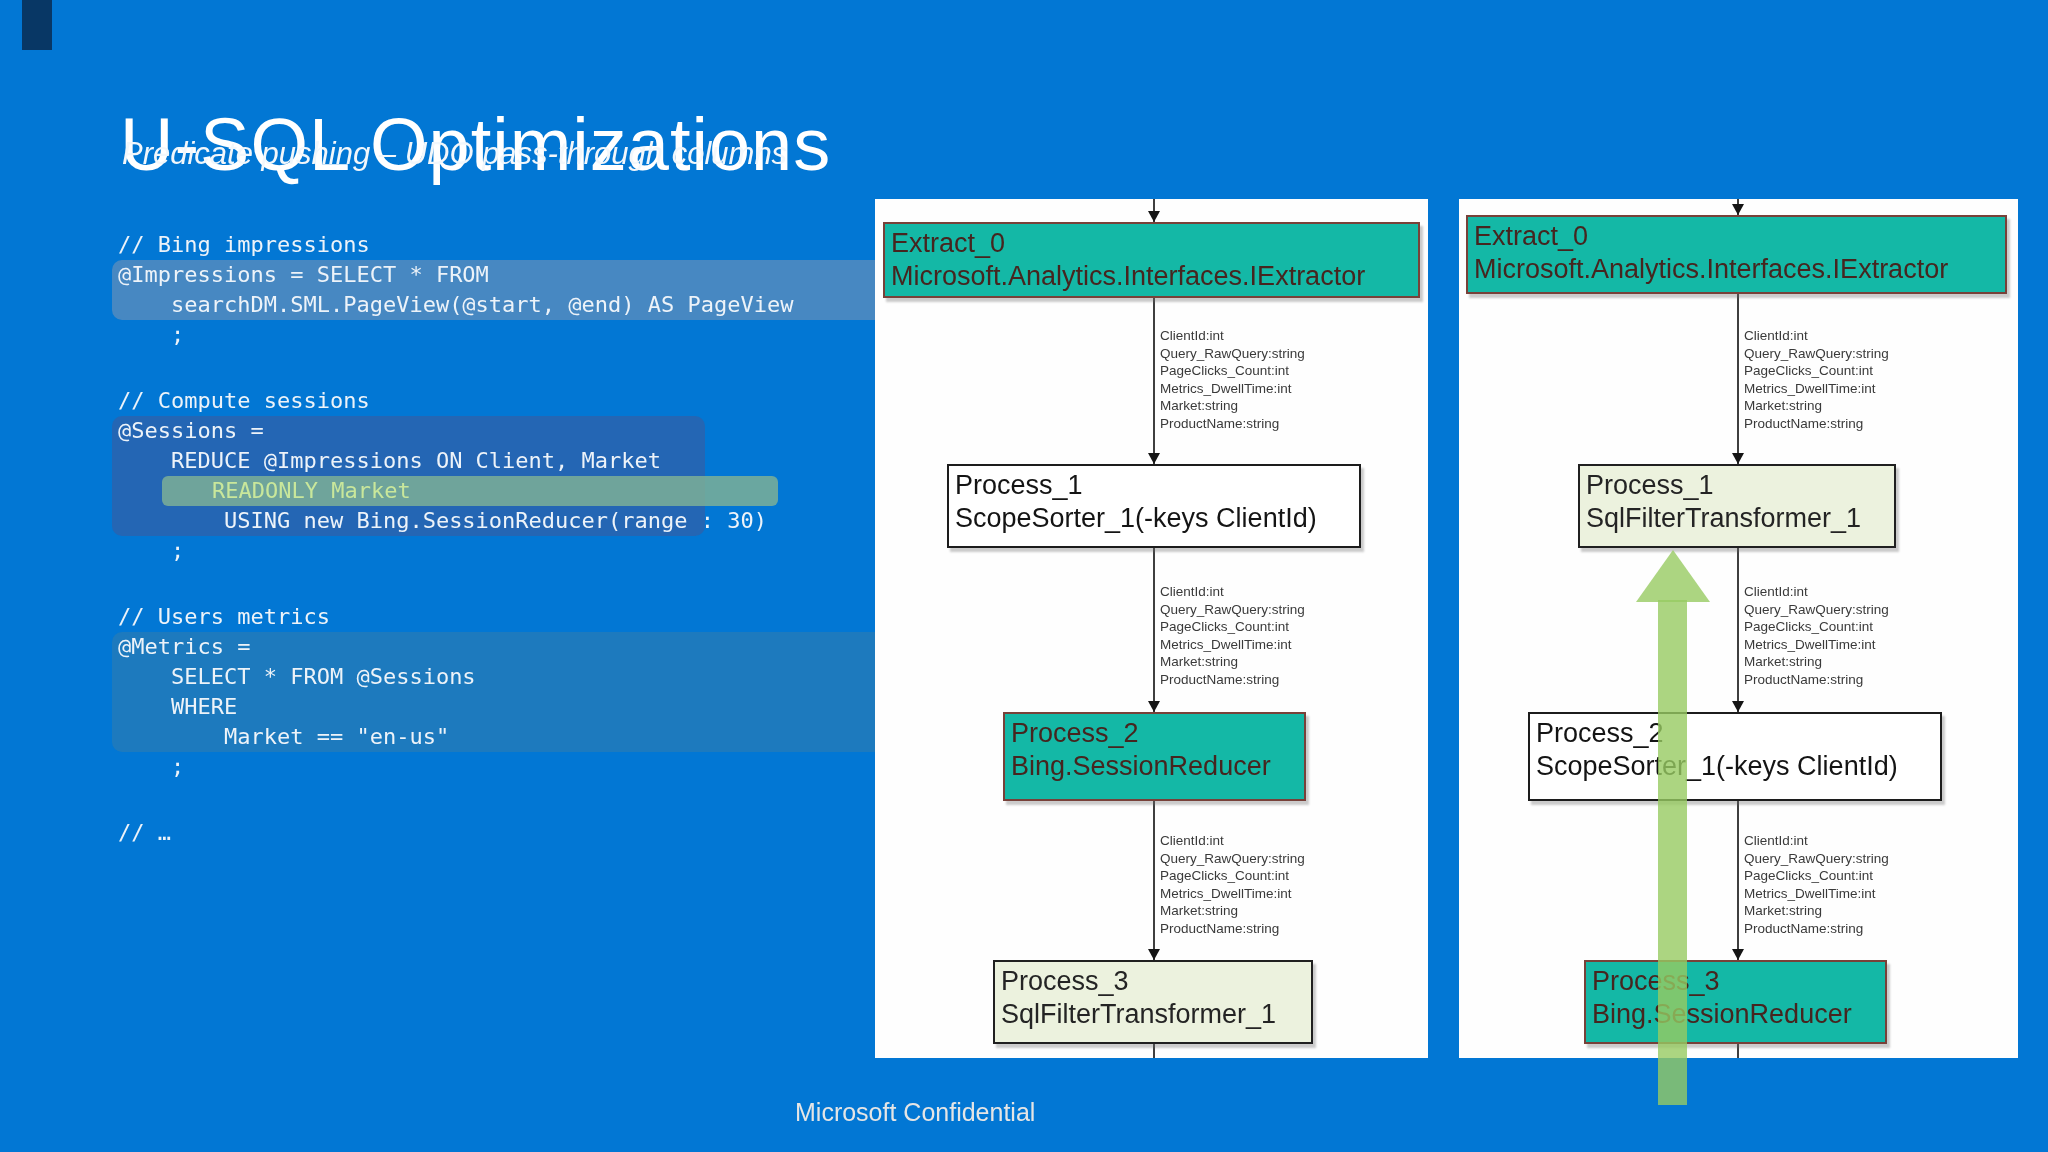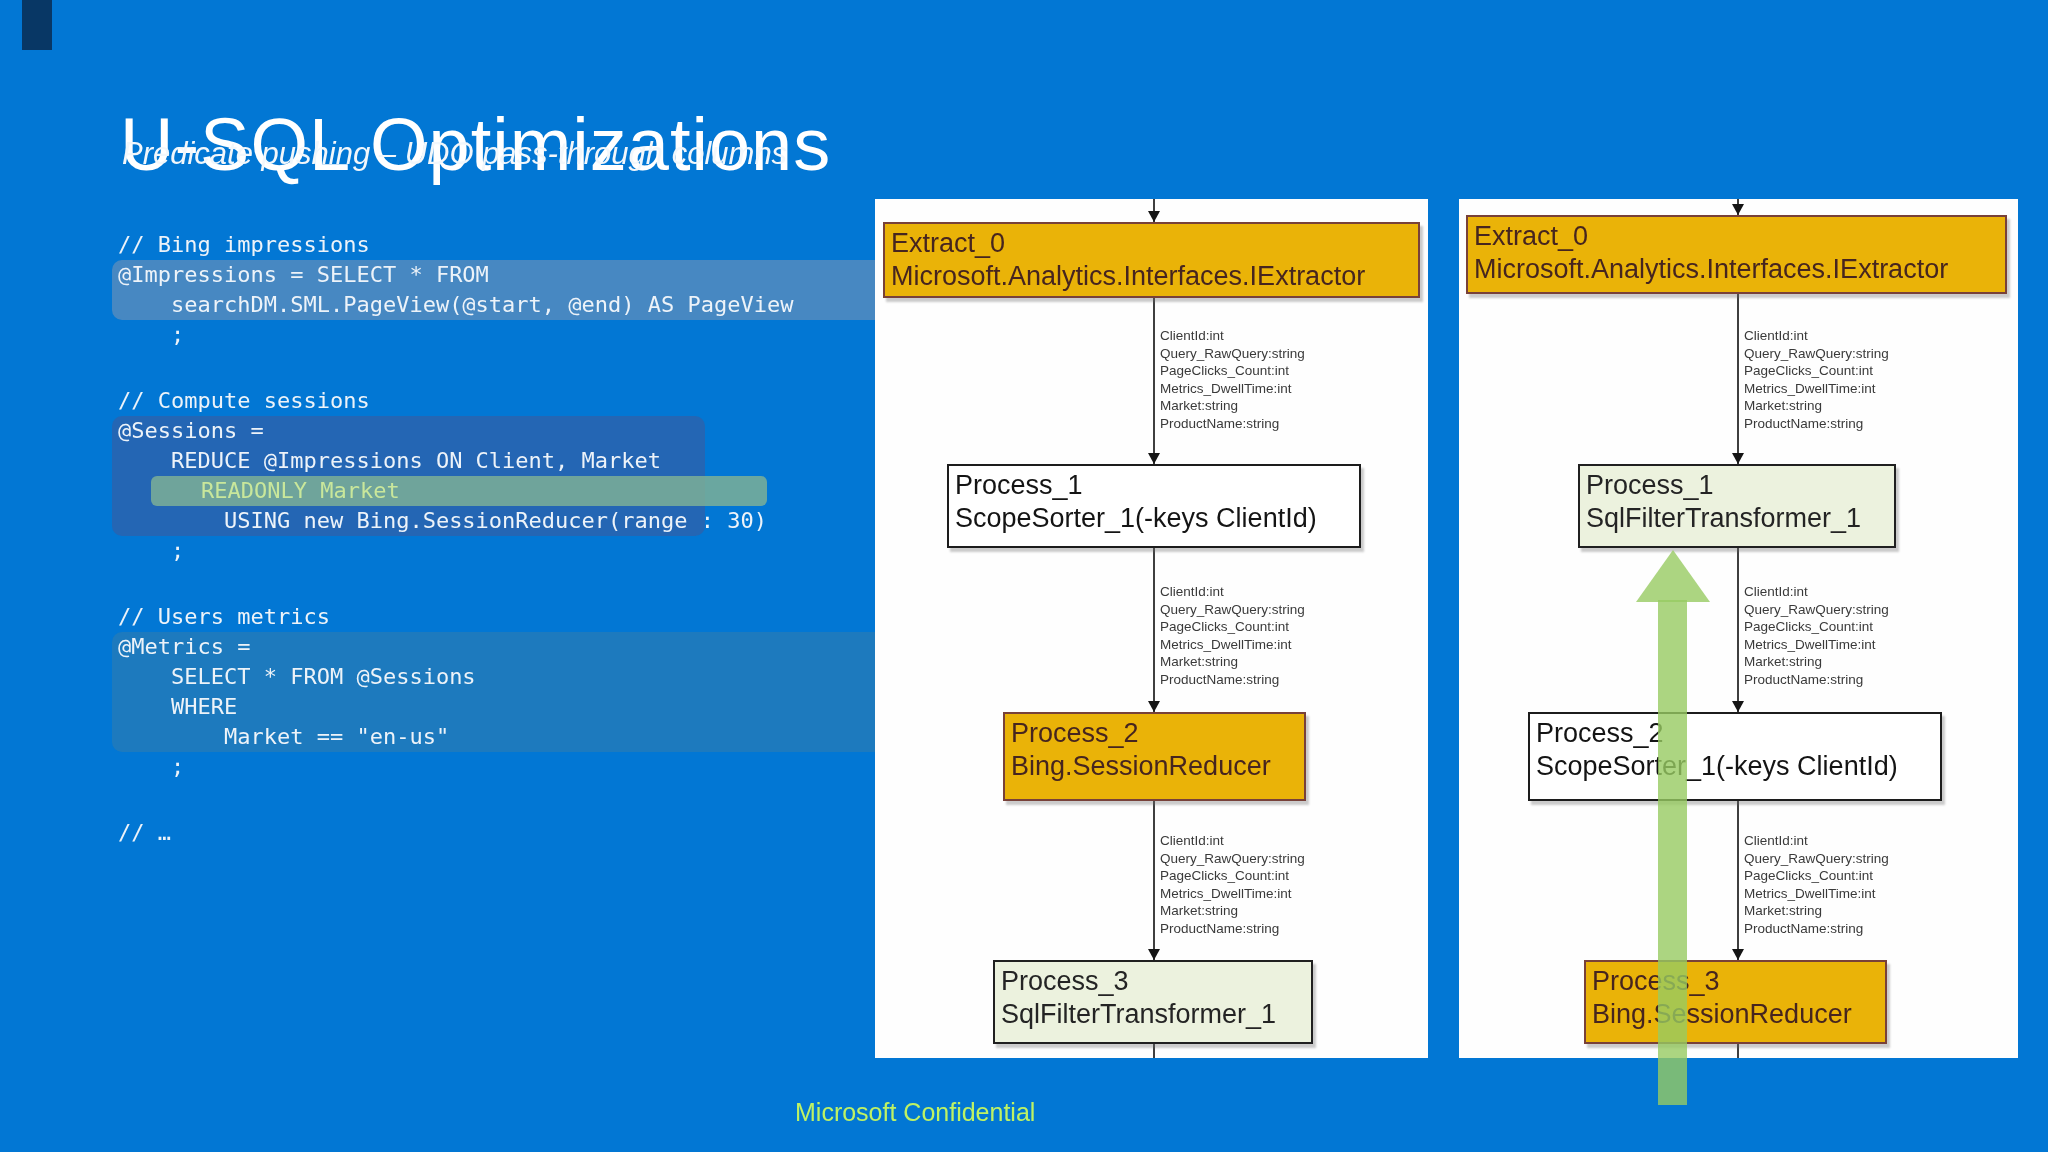--- a/index.html
+++ b/index.html
@@ -24,36 +24,36 @@
     font-size:22px;line-height:30px;color:#edf3f9;
   }
   .cgroup{border-radius:10px;}
   .cgroup.hl1{background:rgba(130,152,178,.55);width:860px;}
   .cgroup.hl2{background:rgba(50,96,168,.72);width:593px;}
   .cgroup.hl3{background:rgba(46,124,176,.62);width:876px;}
   .cl{white-space:pre;padding-left:6px;height:30px;}
   .gap{height:36px;}
   .ghl{
     display:inline-block;box-sizing:border-box;
-    margin-left:33px;padding-left:50px;width:616px;
+    margin-left:44px;padding-left:50px;width:616px;
     background:rgba(125,175,150,.85);border-radius:6px;color:#c9e79b;
   }
   
   .panel{position:absolute;top:199px;height:859px;background:#fefefe;}
   .panel.left{left:875px;width:553px;}
   .panel.right{left:1459px;width:559px;}
   .vline{position:absolute;left:278px;top:0;height:859px;width:2px;background:#3f3f3f;}
   .node{
     position:absolute;box-sizing:border-box;border:2px solid #222;
     padding:3px 6px;white-space:nowrap;
     font-size:27px;line-height:33px;
     box-shadow:3px 4px 2px rgba(110,110,110,.35);
     background:#fff;
   }
-  .s-pink{background:#eab308;border-color:#784139;color:#46251f;}
+  .s-pink{background:#14b8a6;border-color:#784139;color:#46251f;}
   .s-white{background:#ffffff;border-color:#1c1c1c;color:#141414;}
   .s-green{background:#ecf2de;border-color:#202020;color:#242424;}
   .left .node1{left:8px;top:23px;width:537px;height:76px;}
   .left .node2{left:72px;top:265px;width:414px;height:84px;}
   .left .node3{left:128px;top:513px;width:303px;height:89px;}
   .left .node4{left:118px;top:761px;width:320px;height:84px;}
   .right .node1{left:7px;top:16px;width:541px;height:79px;}
   .right .node2{left:119px;top:265px;width:318px;height:84px;}
   .right .node3{left:69px;top:513px;width:414px;height:89px;}
   .right .node4{left:125px;top:761px;width:303px;height:84px;}
@@ -76,21 +76,21 @@
     position:absolute;left:177px;top:351px;width:0;height:0;
     border-left:37px solid transparent;border-right:37px solid transparent;
     border-bottom:52px solid rgba(151,203,98,.8);
   }
   .gband{
     position:absolute;left:199px;top:401px;width:29px;height:505px;
     background:rgba(151,203,98,.8);
   }
   .footer{
     position:absolute;left:795px;top:1098px;
-    font-size:25px;color:#bef264;
+    font-size:25px;color:#e5e5e5;
   }
 </style>
 </head>
 <body>
 
 <div class="corner-mark"></div>
 
 <h1 class="title">U-SQL Optimizations</h1>
 <div class="subtitle">Predicate pushing – UDO pass-through columns</div>
 

